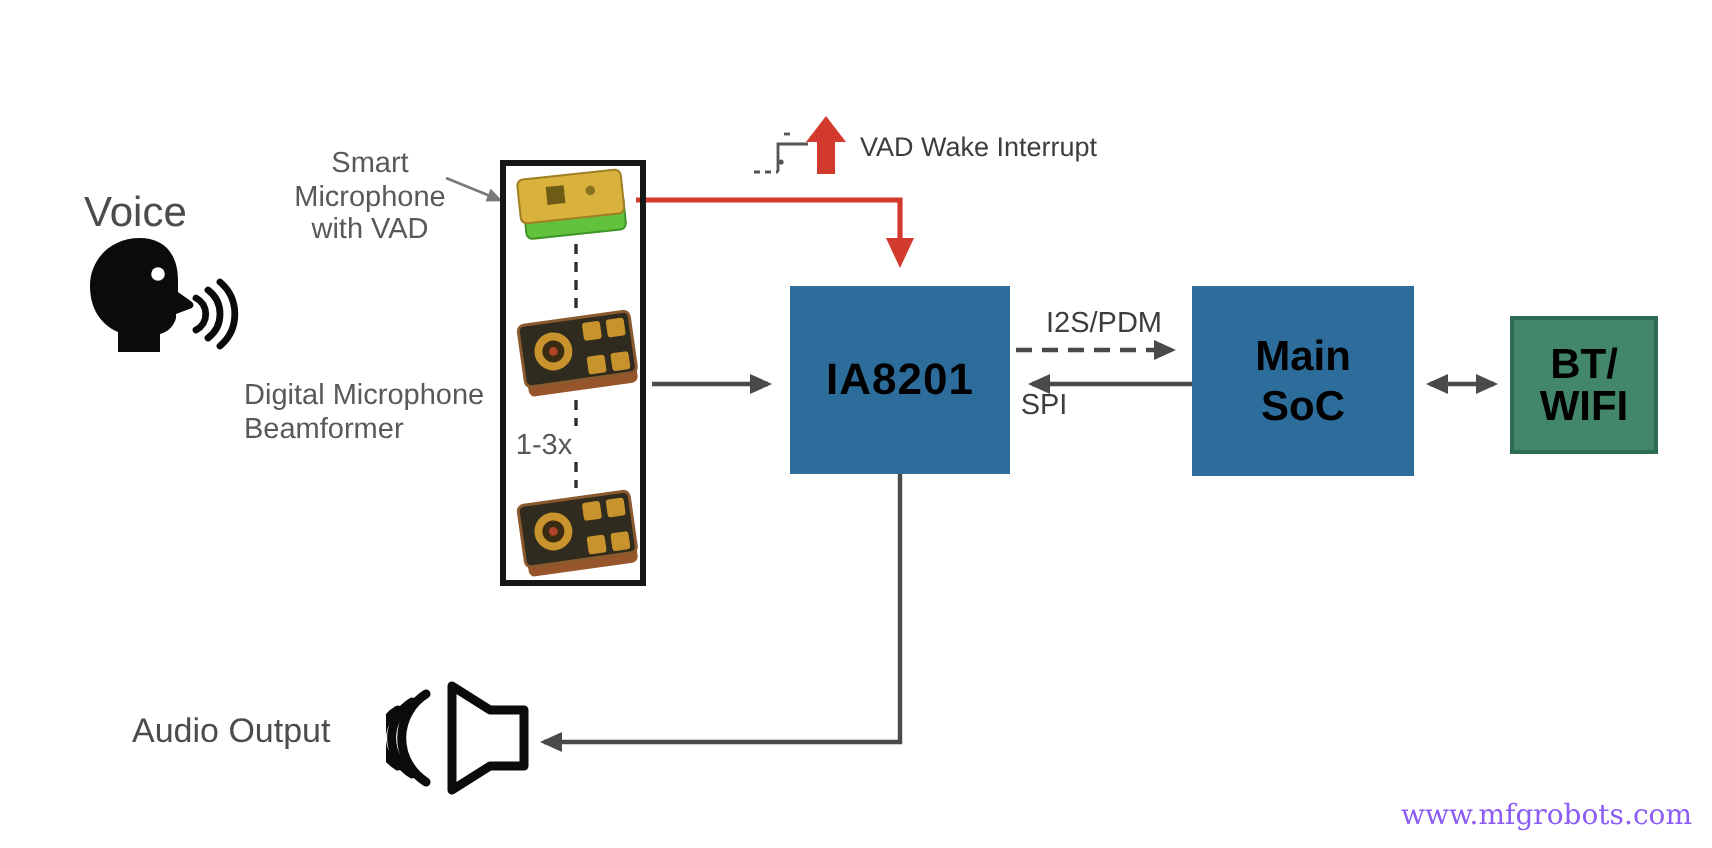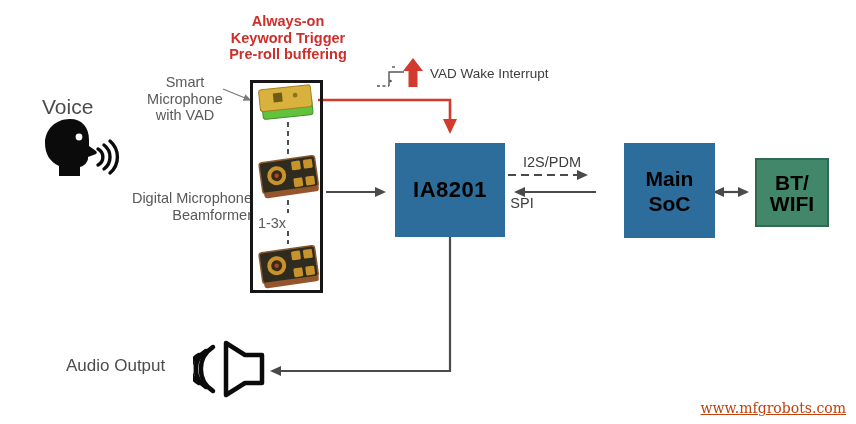--- a/index.html
+++ b/index.html
@@ -19,46 +19,46 @@
   .mk-gray{fill:var(--wire-gray);}
   .mk-red{fill:var(--wire-red);}
   .mk-thin{fill:#7a7a7a;}
 
   .note{
     left:206px;top:13px;width:164px;text-align:center;
     font-weight:bold;font-size:14.5px;line-height:16.5px;color:var(--accent-red);
   }
   .lbl{color:var(--label-gray);}
   .smart-lbl{left:128px;top:74px;width:114px;text-align:center;font-size:14.5px;line-height:16.5px;}
-  .digital-lbl{left:122px;top:190px;width:130px;text-align:right;font-size:14.5px;line-height:16.5px;}
+  .digital-lbl{left:122px;top:190px;width:130px;text-align:left;font-size:14.5px;line-height:16.5px;}
   .count-lbl{left:252px;top:215px;width:40px;text-align:center;font-size:14.5px;}
   .voice-lbl{left:42px;top:95px;font-size:21px;color:#4c4c4c;}
   .audio-lbl{left:66px;top:356px;font-size:17px;color:#4c4c4c;}
   .vad-lbl{left:430px;top:66px;font-size:13.5px;color:var(--text-dark);}
   .bus-lbl{width:90px;text-align:center;font-size:14.5px;color:var(--text-dark);}
   .i2s-lbl{left:507px;top:154px;}
   .spi-lbl{left:477px;top:195px;}
 
   .mic-box{
     left:250px;top:80px;width:67px;height:207px;
     border:3px solid #161616;background:transparent;
   }
 
   .block{
     position:absolute;display:flex;flex-direction:column;align-items:center;justify-content:center;
     color:#000000;font-weight:bold;text-align:center;
   }
   .blue{background:var(--block-blue);}
   .green{background:var(--block-green);border:2px solid var(--block-green-border);}
   .ia8201{left:395px;top:143px;width:110px;height:94px;font-size:22px;letter-spacing:.5px;}
-  .mainsoc{left:596px;top:143px;width:91px;height:95px;font-size:21px;line-height:25px;margin-left:28px;}
+  .mainsoc{left:596px;top:143px;width:111px;height:95px;font-size:21px;line-height:25px;}
   .btwifi{left:755px;top:158px;width:70px;height:65px;font-size:21px;line-height:21px;}
 
   .watermark{
-    right:10px;top:400px;font-family:"DejaVu Serif",serif;font-size:14px;color:#c2410c;text-decoration:underline;
+    right:10px;top:400px;font-family:"DejaVu Serif",serif;font-size:14px;color:#8b5cf6;
   }
 </style>
 </head>
 <body>
 
 <div class="canvas">
 
   <svg class="wires" width="856" height="424" viewBox="0 0 856 424">
     <defs>
       <marker id="m-gray" markerUnits="userSpaceOnUse" markerWidth="11" markerHeight="10" refX="9" refY="5" orient="auto-start-reverse">
@@ -106,25 +106,20 @@
     <g>
       <path d="M377,86 H389" class="glyph glyph-dash"></path>
       <path d="M389,86 V72 H404" class="glyph"></path>
       <path d="M392,67 H397" class="glyph glyph-dash"></path>
       <circle cx="390.5" cy="81" r="1.3" fill="#555"></circle>
     </g>
 
     <polygon points="413,58 423,71 417.5,71 417.5,87 408.5,87 408.5,71 403,71" fill="var(--wire-red)"></polygon>
   </svg>
 
-  <div class="abs note">
-    <div>Always-on</div>
-    <div>Keyword Trigger</div>
-    <div>Pre-roll buffering</div>
-  </div>
 
   <div class="abs voice-lbl">Voice</div>
   <svg class="abs" style="left:42px;top:116px" width="78" height="62" viewBox="0 0 78 62">
     <path d="M28,3 C13,3 3,14 3,27 C3,38 8,46 17,50 L17,60 L38,60 L38,51
              C42,50 45,47 46,43 L46,41 L54,38 C55,37 55,36 54,35 L47,30 L47,24
              C47,11 40,3 28,3 Z" fill="#0b0b0b"></path>
     <circle cx="37" cy="21" r="3.4" fill="#ffffff"></circle>
     <path d="M56,33 A9,9 0 0 1 56,49" stroke="#0b0b0b" stroke-width="3.4" fill="none" stroke-linecap="round"></path>
     <path d="M62,29 A15,15 0 0 1 62,53" stroke="#0b0b0b" stroke-width="3.4" fill="none" stroke-linecap="round"></path>
     <path d="M68,25 A21,21 0 0 1 68,57" stroke="#0b0b0b" stroke-width="3.4" fill="none" stroke-linecap="round"></path>

